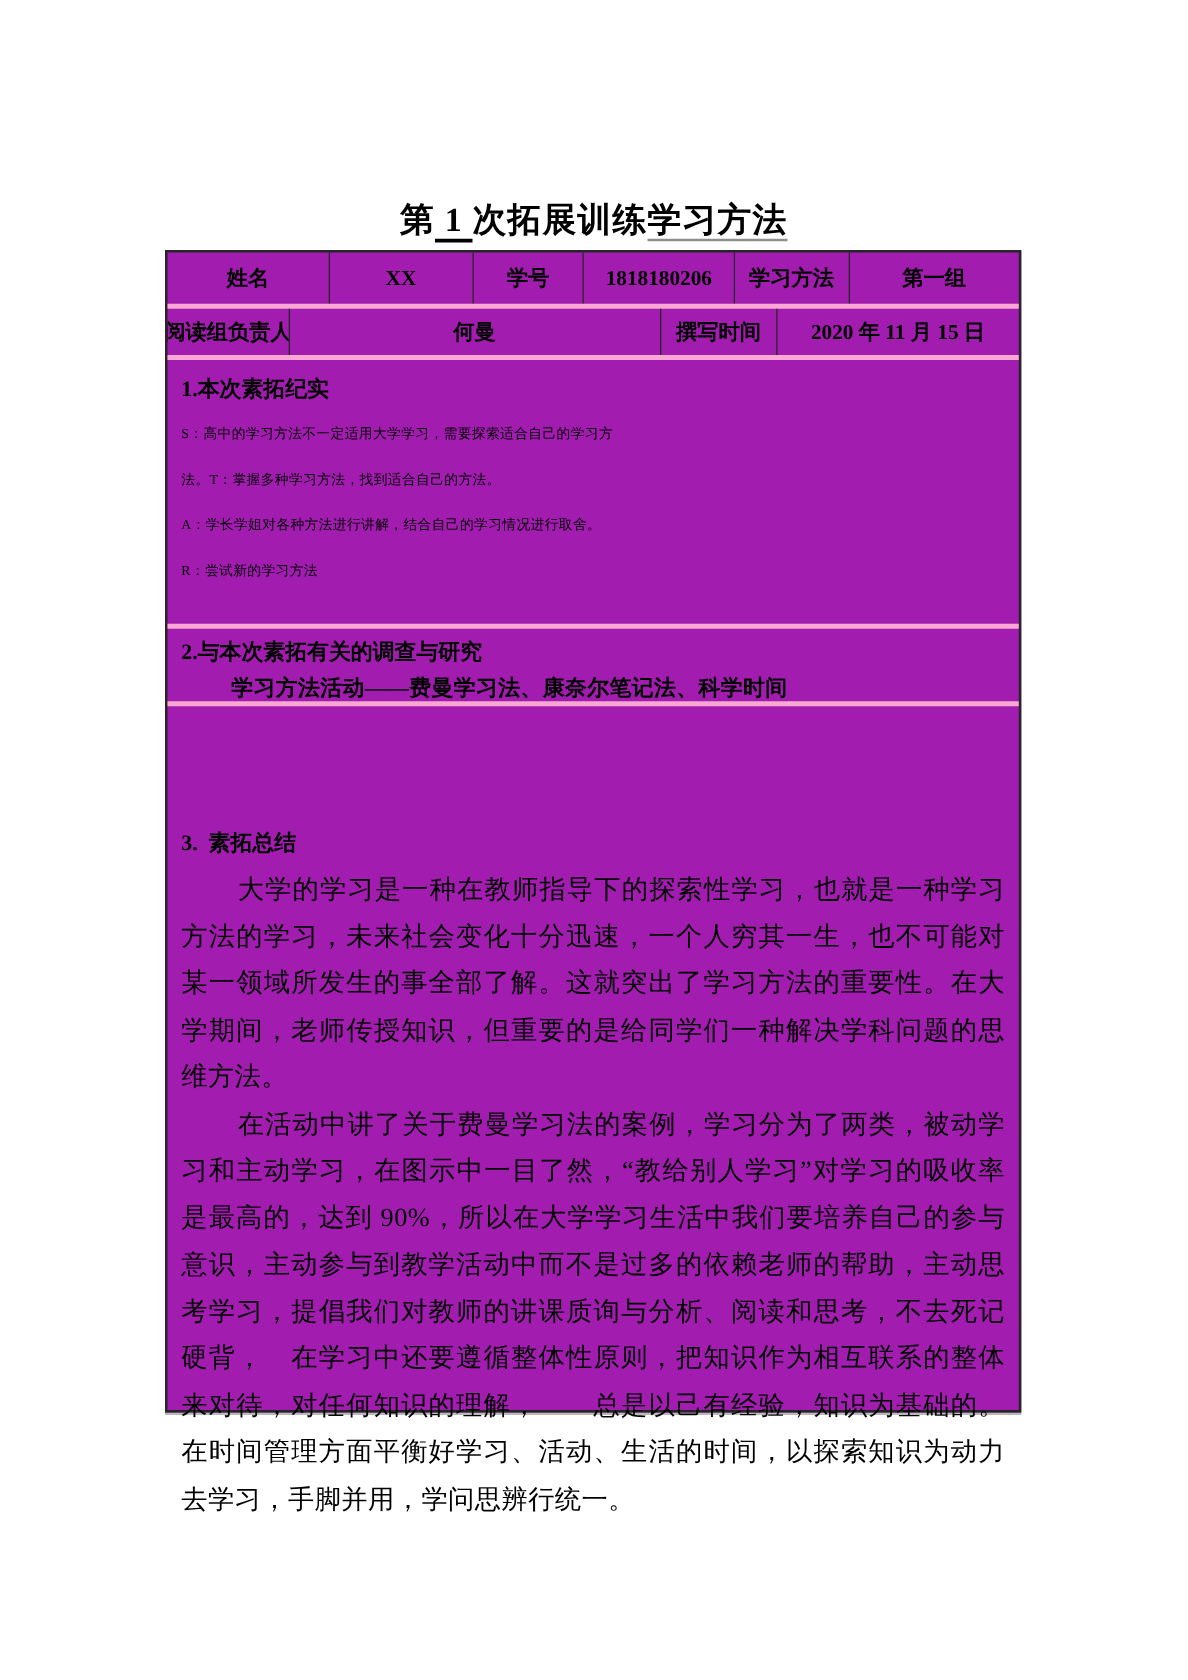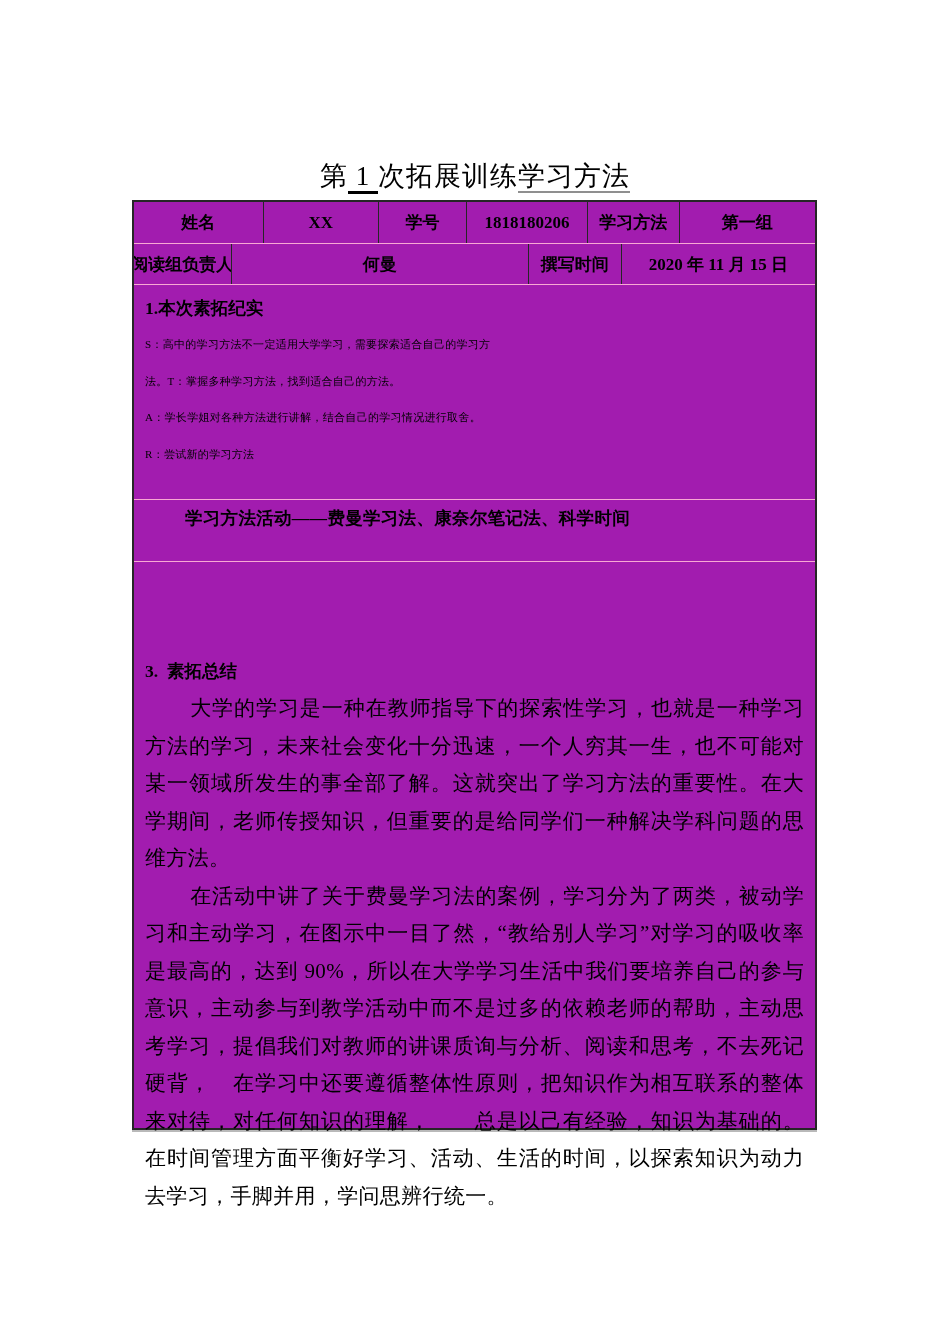--- a/index.html
+++ b/index.html
@@ -6,37 +6,37 @@
   body {
     width:950px; height:1344px;
     background:#ffffff;
     position:relative;
     color:#000;
     font-family:"Liberation Serif","DejaVu Serif",serif;
   }
   .doc-title {
     position:absolute; top:156px; left:0; width:100%;
     margin:0; text-align:center;
-    font-size:27px; font-weight:normal; letter-spacing:1px;
+    font-size:27px; font-weight:bold; letter-spacing:1px;
     line-height:40px;
   }
   .u-black { border-bottom:3px solid #000; white-space:pre; }
   .u-gray  { border-bottom:2px solid #8f8f8f; }
 
   .tbl {
     position:absolute; left:132px; top:200px;
     width:685px; height:930px;
     box-sizing:border-box;
     border:2px solid #262626;
     box-shadow:0 2px 0 #b9b9b9;
     display:flex; flex-direction:column;
     background:#a21caf;
   }
   .row { display:flex; box-sizing:border-box; flex:0 0 auto; }
-  .row + .row { border-top:1px solid #f9a8d4; }
+  .row + .row { border-top:4px solid #f9a8d4; }
   .c {
     box-sizing:border-box;
     display:flex; align-items:center; justify-content:center;
     font-weight:bold; font-size:17px;
     overflow:hidden; white-space:pre;
   }
   .c + .c { border-left:1px solid #262626; }
 
   .r1 { height:41px; }
   .r2 { height:41px; }
@@ -83,20 +83,21 @@
 
   <div class="row r3">
     <div class="sec-title">1.本次素拓纪实</div>
     <div class="s1-line">S：高中的学习方法不一定适用大学学习，需要探索适合自己的学习方</div>
     <div class="s1-line">法。T：掌握多种学习方法，找到适合自己的方法。</div>
     <div class="s1-line">A：学长学姐对各种方法进行讲解，结合自己的学习情况进行取舍。</div>
     <div class="s1-line">R：尝试新的学习方法</div>
   </div>
 
   <div class="row r4">
+    <div class="sec-title">2.与本次素拓有关的调查与研究</div>
     <div class="s2-content">学习方法活动——费曼学习法、康奈尔笔记法、科学时间</div>
   </div>
 
   <div class="row r5">
     <div class="sec-title">3.&nbsp; 素拓总结</div>
     <p class="para">大学的学习是一种在教师指导下的探索性学习，也就是一种学习方法的学习，未来社会变化十分迅速，一个人穷其一生，也不可能对某一领域所发生的事全部了解。这就突出了学习方法的重要性。在大学期间，老师传授知识，但重要的是给同学们一种解决学科问题的思维方法。</p>
     <p class="para">在活动中讲了关于费曼学习法的案例，学习分为了两类，被动学习和主动学习，在图示中一目了然，“教给别人学习”对学习的吸收率是最高的，达到 90%，所以在大学学习生活中我们要培养自己的参与意识，主动参与到教学活动中而不是过多的依赖老师的帮助，主动思考学习，提倡我们对教师的讲课质询与分析、阅读和思考，不去死记硬背，　在学习中还要遵循整体性原则，把知识作为相互联系的整体来对待，对任何知识的理解，　　总是以己有经验，知识为基础的。在时间管理方面平衡好学习、活动、生活的时间，以探索知识为动力去学习，手脚并用，学问思辨行统一。</p>
   </div>
 
 </div>

